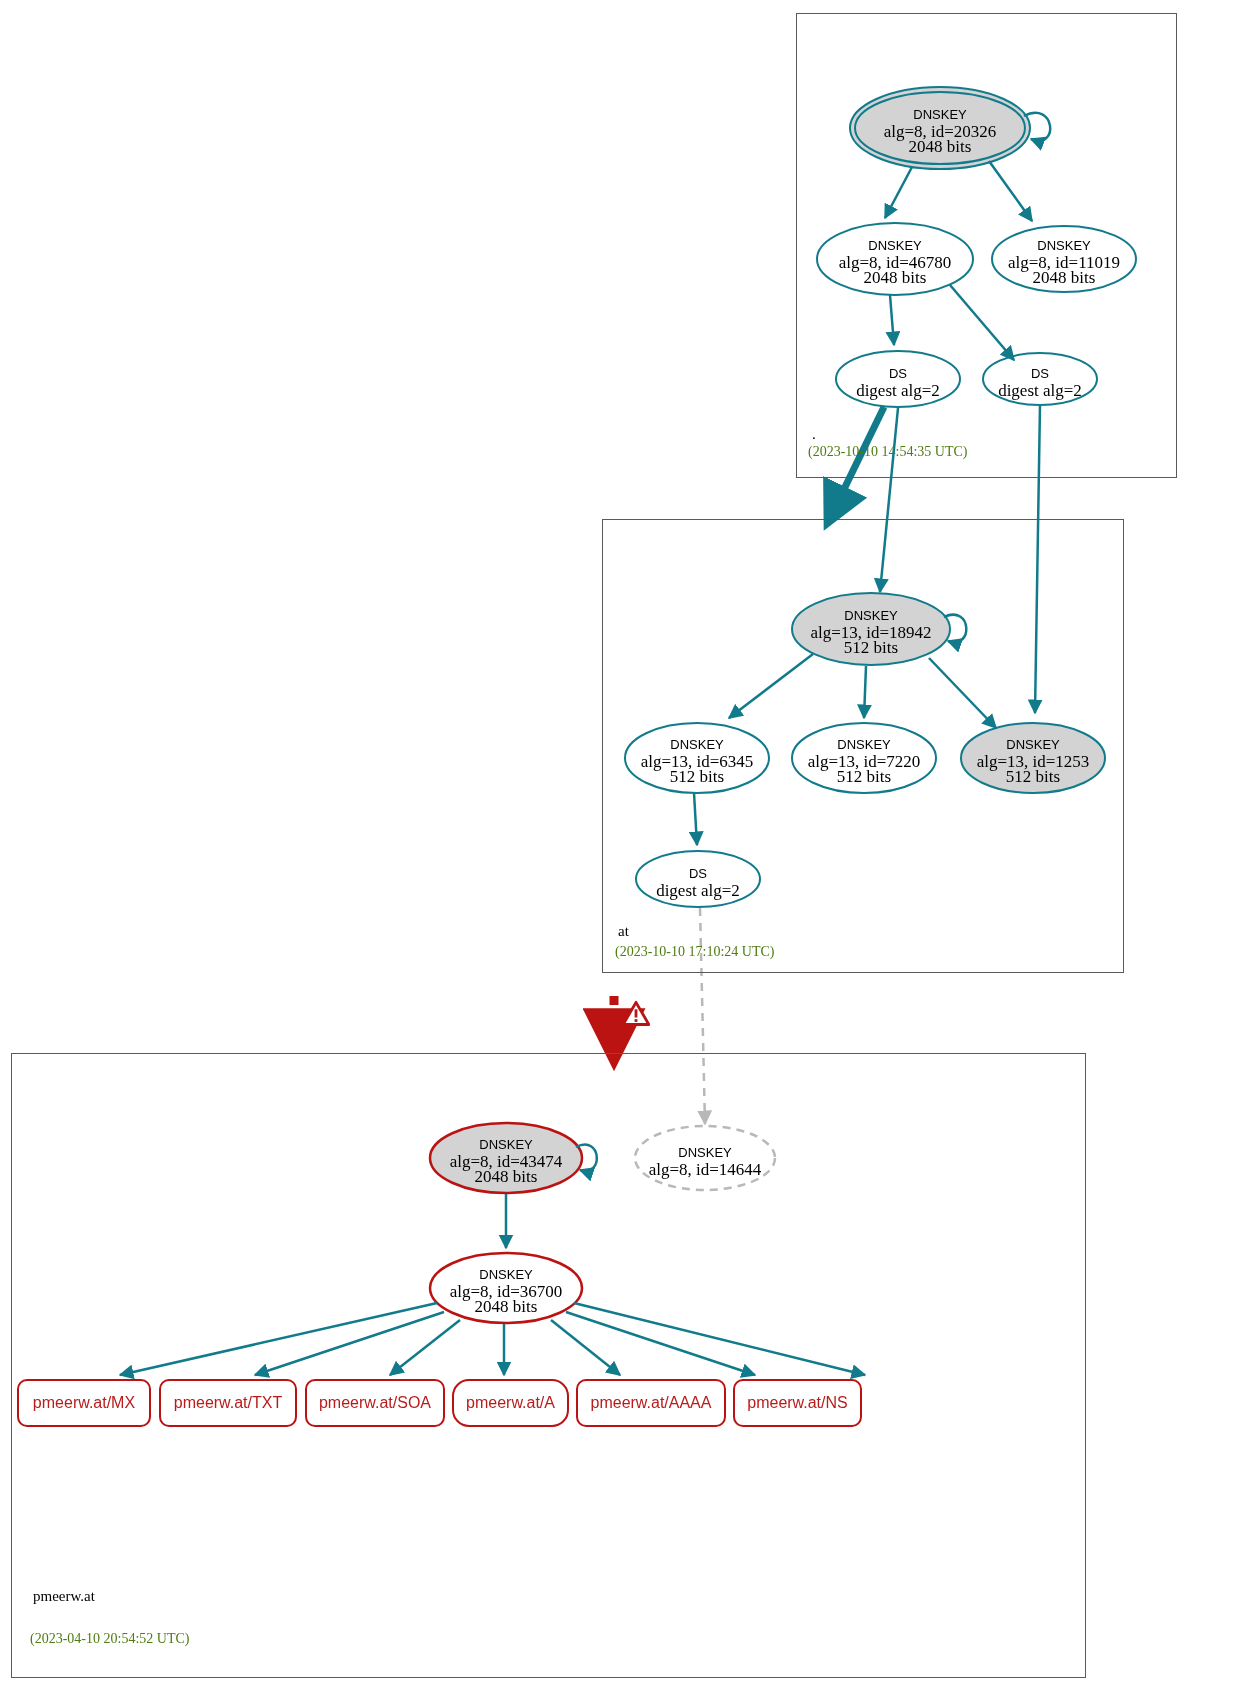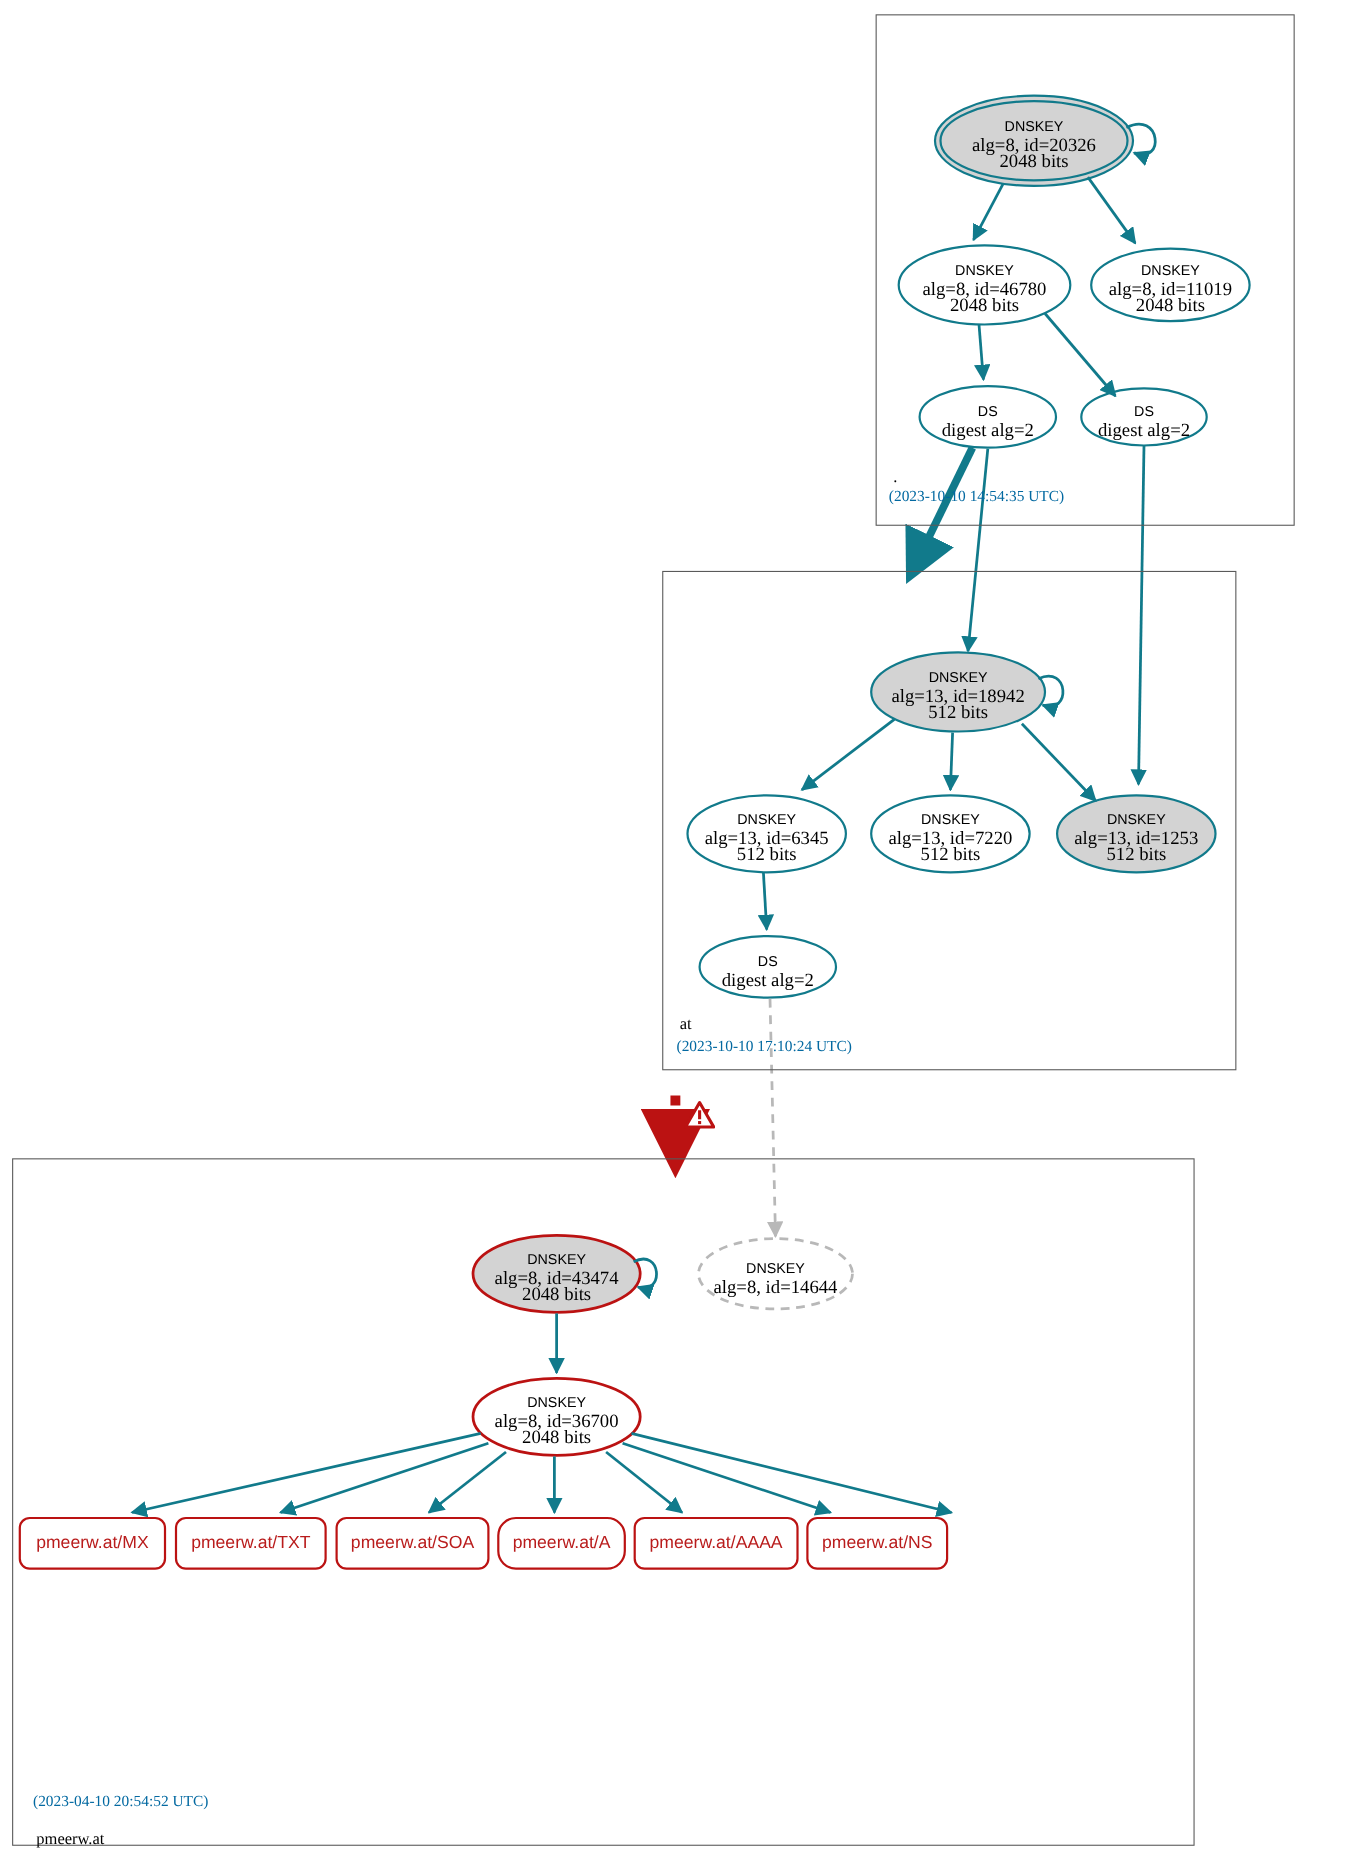--- a/index.html
+++ b/index.html
@@ -2,21 +2,21 @@
 <html><head>
 <meta charset="utf-8">
 <style>
   html,body{margin:0;padding:0;background:#ffffff;}
   body{width:1247px;height:1690px;position:relative;
        font-family:"Liberation Sans", sans-serif;color:#000;}
   #stage{position:absolute;left:0;top:0;width:1247px;height:1690px;}
   svg#graph{position:absolute;left:0;top:0;width:1247px;height:1690px;}
   .zone-box{position:absolute;border:1px solid #5a5a5a;background:transparent;}
   .zone-label{position:absolute;font-family:"Liberation Serif",serif;font-size:15px;color:#000;white-space:nowrap;}
-  .zone-time{position:absolute;font-family:"Liberation Serif",serif;font-size:14px;color:#0369a1;white-space:nowrap;}
+  .zone-time{position:absolute;font-family:"Liberation Serif",serif;font-size:14px;color:#4d7c0f;white-space:nowrap;}
   .node{position:absolute;display:flex;flex-direction:column;align-items:center;justify-content:center;text-align:center;}
   .node .l1{font-family:"Liberation Sans",sans-serif;font-size:13px;line-height:19px;}
   .node .l2,.node .l3{font-family:"Liberation Serif",serif;font-size:17px;line-height:15px;}
   .node .txt{position:relative;z-index:2;}
   .rrset{position:absolute;display:flex;align-items:center;justify-content:center;
          border:2px solid #bb1212;border-radius:10px;background:#fff;
          font-family:"Liberation Sans",sans-serif;font-size:16px;color:#b91c1c;white-space:nowrap;}
 </style>
 </head>
 <body>
@@ -101,21 +101,21 @@
 
   <div class="zone-box" style="left:796px;top:13px;width:379px;height:463px;"></div>
   <div class="zone-label" style="left:812px;top:426px;">.</div>
   <div class="zone-time" style="left:808px;top:444px;">(2023-10-10 14:54:35 UTC)</div>
 
   <div class="zone-box" style="left:602px;top:519px;width:520px;height:452px;"></div>
   <div class="zone-label" style="left:618px;top:923px;">at</div>
   <div class="zone-time" style="left:615px;top:944px;">(2023-10-10 17:10:24 UTC)</div>
 
   <div class="zone-box" style="left:11px;top:1053px;width:1073px;height:623px;"></div>
-  <div class="zone-label" style="left:33px;top:1664px;">pmeerw.at</div>
+  <div class="zone-label" style="left:33px;top:1588px;">pmeerw.at</div>
   <div class="zone-time" style="left:30px;top:1631px;">(2023-04-10 20:54:52 UTC)</div>
 
   <svg style="position:absolute;left:622px;top:1000px;width:28px;height:28px;" viewBox="0 0 24 24">
     <path d="M12 2 L23 21 L1 21 Z" fill="#ffffff" stroke="#bb1212" stroke-width="2.4" stroke-linejoin="round"></path>
     <rect x="10.8" y="8" width="2.4" height="7" fill="#bb1212"></rect>
     <rect x="10.8" y="16.4" width="2.4" height="2.4" fill="#bb1212"></rect>
   </svg>
 
   <div class="node" style="left:850px;top:100px;width:180px;height:58px;">
     <div class="txt l1">DNSKEY</div>

